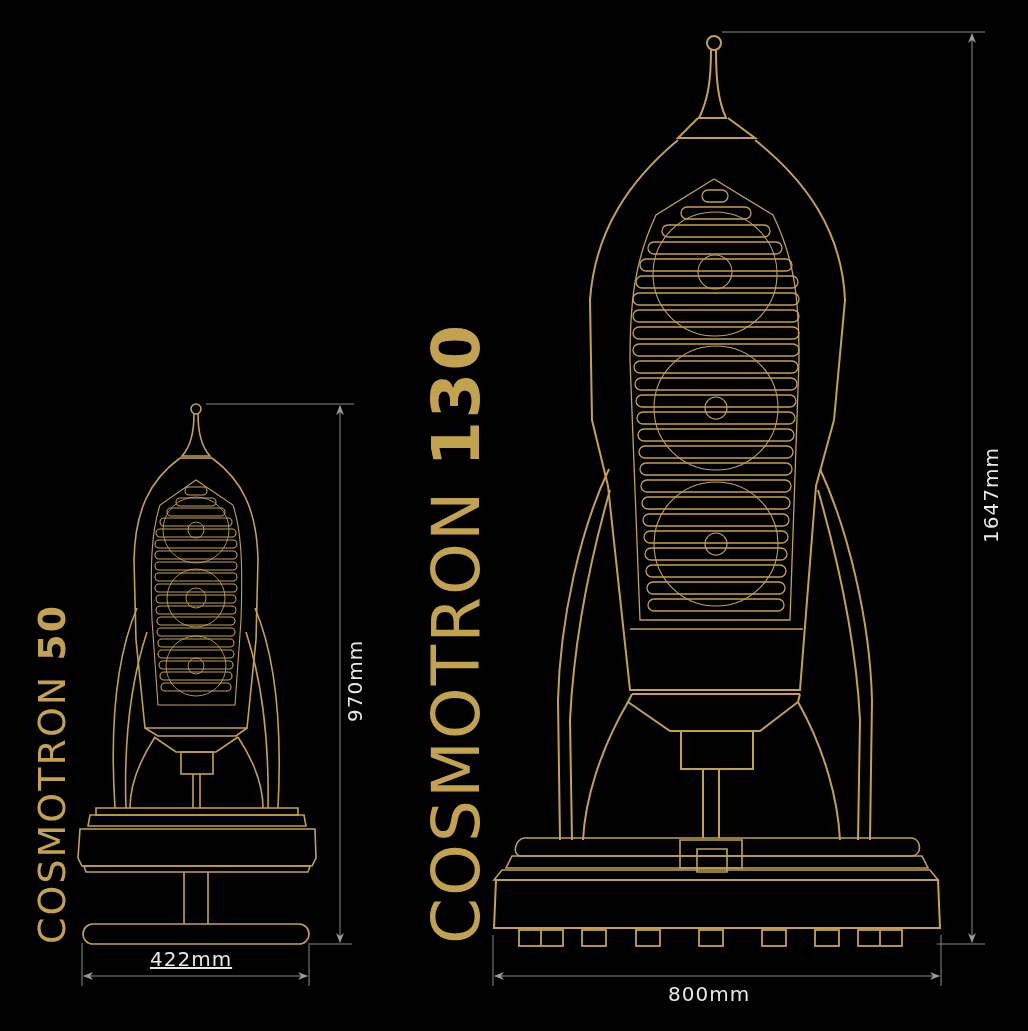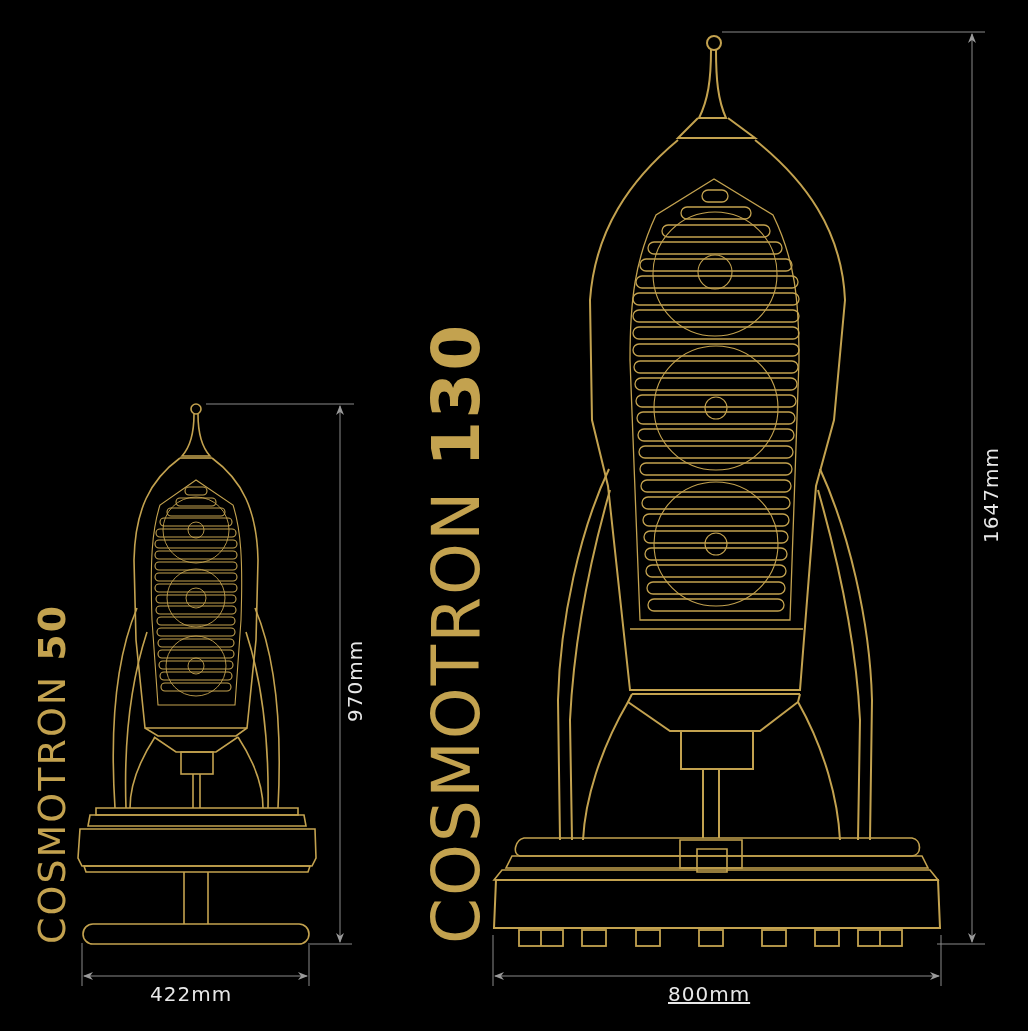--- a/index.html
+++ b/index.html
@@ -176,16 +176,16 @@
       <line x1="493" y1="935" x2="493" y2="986"></line>
       <line x1="941" y1="935" x2="941" y2="986"></line>
       <line x1="495" y1="976" x2="939" y2="976" marker-start="url(#arr)" marker-end="url(#arr)"></line>
     </g>
   </svg>
 
   <div class="vlabel label-small"><span>COSMOTRON </span><span class="bold">50</span></div>
   <div class="vlabel label-big"><span>COSMOTRON </span><span class="bold">130</span></div>
 
   <div class="dim dim-v" style="left:343px;top:722px;">970mm</div>
-  <div class="dim" style="left:150px;top:982px;">422mm</div>
+  <div class="dim" style="left:150px;top:947px;text-decoration:underline;">422mm</div>
   <div class="dim dim-v" style="left:979px;top:543px;">1647mm</div>
-  <div class="dim" style="left:668px;top:982px;text-decoration:underline;">800mm</div>
+  <div class="dim" style="left:668px;top:982px;">800mm</div>
 </div>
 
 </body></html>

